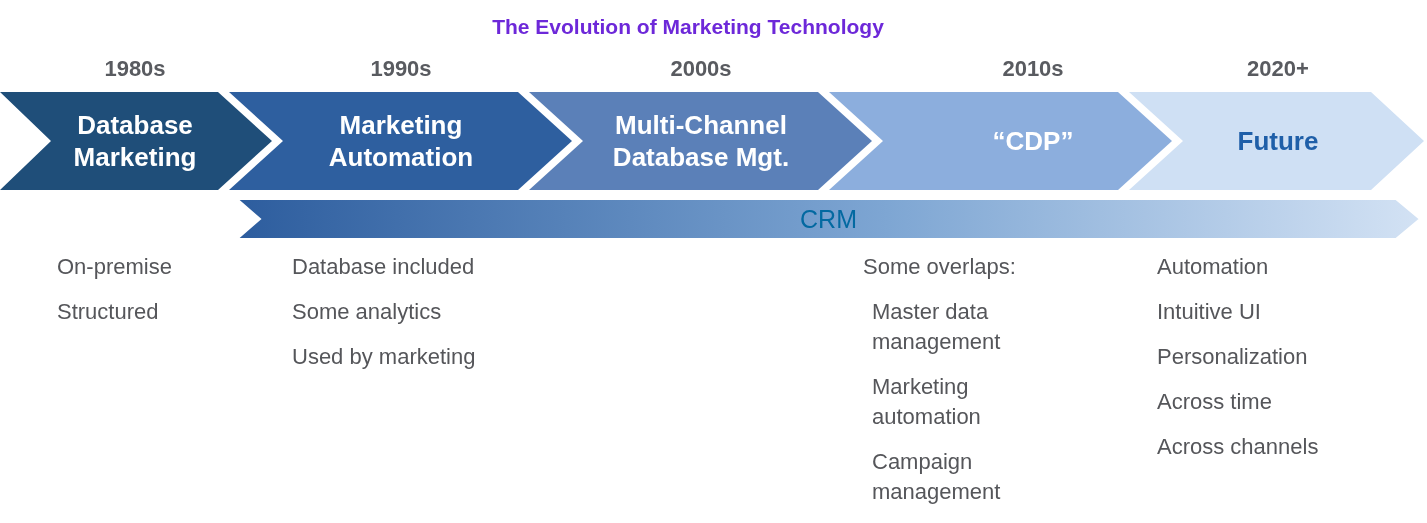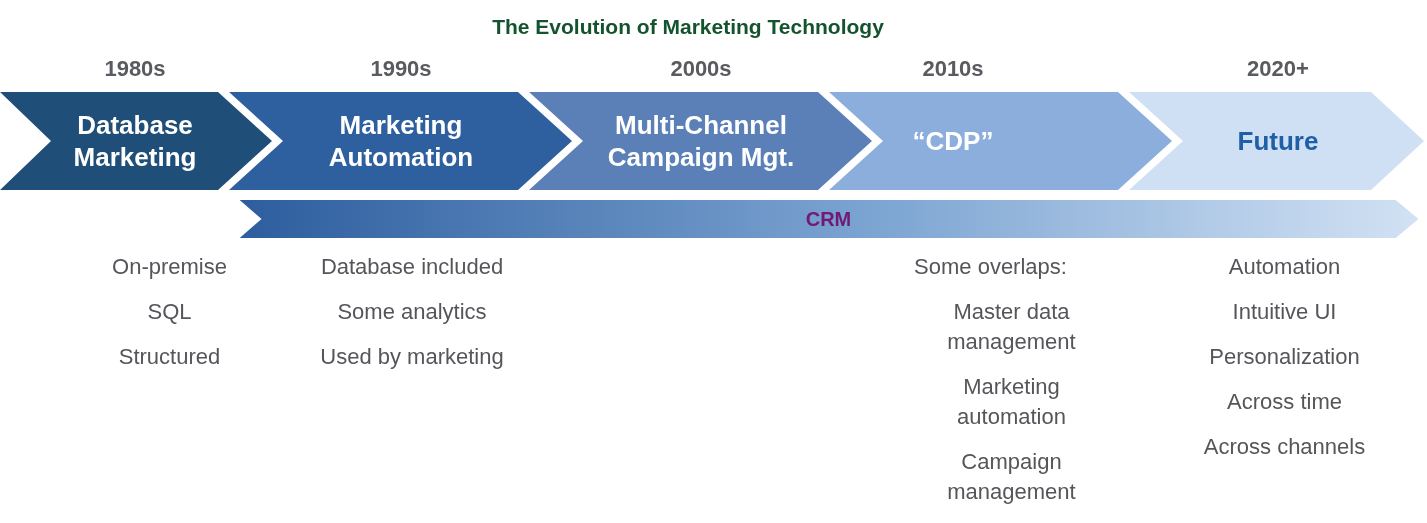--- a/index.html
+++ b/index.html
@@ -9,21 +9,21 @@
     height: 523px;
     background: #ffffff;
     font-family: "Liberation Sans", sans-serif;
     overflow: hidden;
   }
   .page-title {
     position: absolute;
     top: 12px; left: 0; width: 1376px;
     text-align: center;
     font-size: 21px; font-weight: bold;
-    color: #14532d;
+    color: #6d28d9;
     line-height: 30px;
   }
   .decade {
     position: absolute;
     top: 54px; height: 30px;
     display: flex; align-items: center; justify-content: center;
     font-size: 22px; font-weight: bold;
     color: #595b60;
   }
   .arrows-svg { position: absolute; top: 92px; left: 0; }
@@ -36,43 +36,42 @@
     font-size: 26px; font-weight: bold;
     line-height: 1.25;
     color: #ffffff;
     white-space: pre-line;
   }
   .arrow-label--dark { color: #1f5fa8; }
   .crm-label {
     position: absolute;
     top: 198px; left: 237px; width: 1183px; height: 42px;
     display: flex; align-items: center; justify-content: center;
-    font-size: 20px; font-weight: bold;
-    color: #701a75;
+    font-size: 25px; font-weight: normal;
+    color: #0369a1;
   }
   .bullet-col { position: absolute; top: 252px; }
   .bullet {
     font-size: 22px;
     color: #55565a;
     line-height: 30px;
     margin-bottom: 15px;
     white-space: pre-line;
-    text-align: center;
   }
-  .bullet--indent { margin-left: 42px; }
+  .bullet--indent { margin-left: 9px; }
   
   .col-0 { left: 57px;   width: 225px; }
   .col-1 { left: 292px;  width: 240px; }
   .col-2 { left: 613px;  width: 225px; }
   .col-3 { left: 863px;  width: 255px; }
   .col-4 { left: 1157px; width: 255px; }
   .dec-0, .lab-0 { left: 40px;   width: 190px; }
   .dec-1, .lab-1 { left: 284px;  width: 234px; }
   .dec-2, .lab-2 { left: 584px;  width: 234px; }
-  .dec-3, .lab-3 { left: 836px;  width: 234px; }
+  .dec-3, .lab-3 { left: 916px;  width: 234px; }
   .dec-4, .lab-4 { left: 1184px; width: 188px; }
 </style>
 </head>
 <body>
 
 <div class="slide">
 
   <div class="page-title">The Evolution of Marketing Technology</div>
 
   <div class="decade dec-0">1980s</div>
@@ -87,39 +86,38 @@
     <path d="M529 0 L818 0 L872 49 L818 98 L529 98 L583 49 Z" fill="#5b80b8"></path>
     <path d="M829 0 L1118 0 L1172 49 L1118 98 L829 98 L883 49 Z" fill="#8caedd"></path>
     <path d="M1129 0 L1371 0 L1424 49 L1371 98 L1129 98 L1183 49 Z" fill="#cfe0f4"></path>
   </svg>
 
   <div class="arrow-label lab-0">Database
 Marketing</div>
   <div class="arrow-label lab-1">Marketing
 Automation</div>
   <div class="arrow-label lab-2">Multi-Channel
-Campaign Mgt.</div>
+Database Mgt.</div>
   <div class="arrow-label lab-3">“CDP”</div>
   <div class="arrow-label arrow-label--dark lab-4">Future</div>
 
   <svg class="crm-svg" width="1427" height="42" viewBox="0 0 1427 42">
     <defs>
       <linearGradient id="crmGrad" x1="0" y1="0" x2="1" y2="0">
         <stop offset="0%" stop-color="#2d5d9e"></stop>
         <stop offset="55%" stop-color="#7ea6d3"></stop>
         <stop offset="100%" stop-color="#d3e2f4"></stop>
       </linearGradient>
     </defs>
     <path d="M237 1 L1396 1 L1420 21 L1396 41 L237 41 L260 21 Z" fill="url(#crmGrad)" stroke="#ffffff" stroke-width="2"></path>
   </svg>
   <div class="crm-label">CRM</div>
 
   <div class="bullet-col col-0">
     <div class="bullet">On-premise</div>
-    <div class="bullet">SQL</div>
     <div class="bullet">Structured</div>
   </div>
 
   <div class="bullet-col col-1">
     <div class="bullet">Database included</div>
     <div class="bullet">Some analytics</div>
     <div class="bullet">Used by marketing</div>
   </div>
 
 

